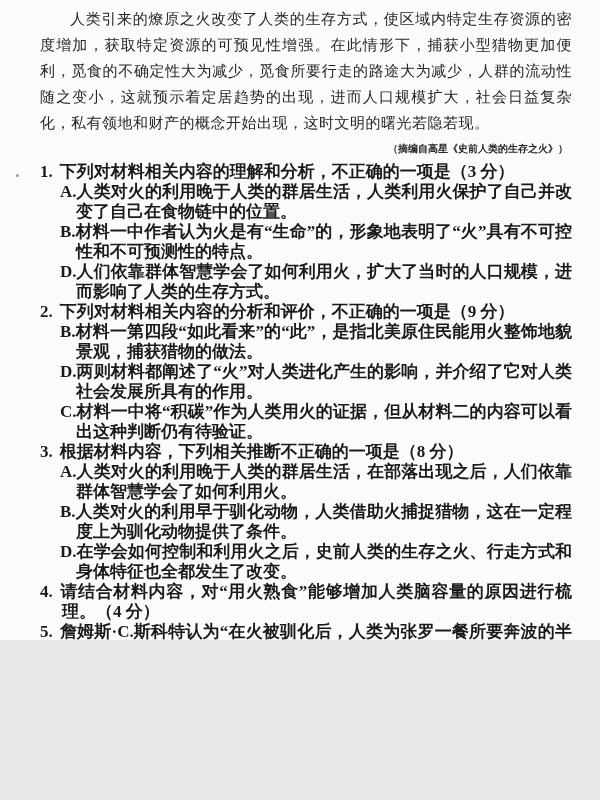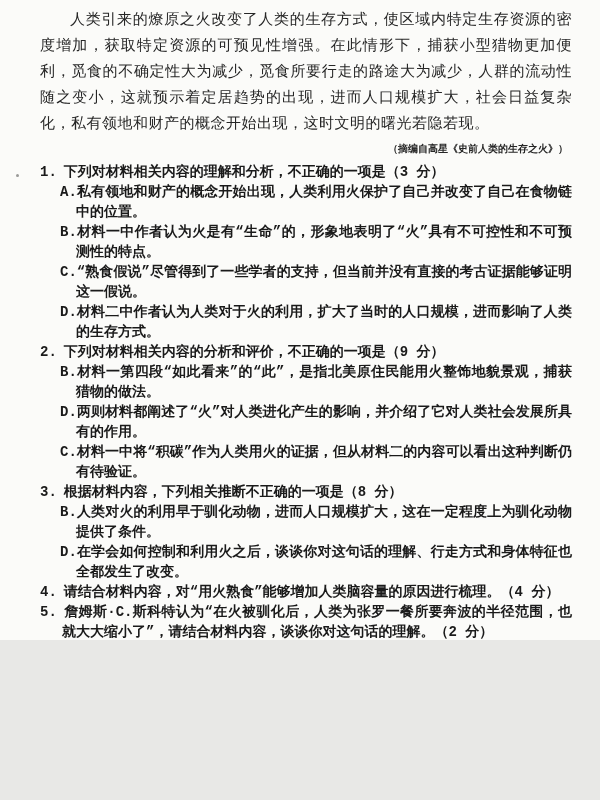--- a/index.html
+++ b/index.html
@@ -38,22 +38,22 @@
     font-weight: 600;
   }
   .note {
     font-family: "Liberation Sans", "DejaVu Sans", sans-serif;
     font-size: 13.5px;
     line-height: 22px;
     font-weight: 600;
     color: #1a1a1a;
   }
   .question {
-    font-family: Liberation Mono, monospace;
-    font-size: 14px;
+    font-family: Liberation Serif, serif;
+    font-size: 17px;
     line-height: 20px;
     font-weight: 600;
     color: #1a1a1a;
   }
   .stem {
     padding-left: 22px;
     text-indent: -22px;
     text-align: justify;
   }
   .qnum {
@@ -97,37 +97,37 @@
 </head>
 <body>
 
 <div class="page">
 
   <div class="intro">人类引来的燎原之火改变了人类的生存方式，使区域内特定生存资源的密度增加，获取特定资源的可预见性增强。在此情形下，捕获小型猎物更加便利，觅食的不确定性大为减少，觅食所要行走的路途大为减少，人群的流动性随之变小，这就预示着定居趋势的出现，进而人口规模扩大，社会日益复杂化，私有领地和财产的概念开始出现，这时文明的曙光若隐若现。</div>
   <div class="citation">（摘编自高星《史前人类的生存之火》）</div>
 
   <div class="question">
     <div class="stem"><span class="qnum">1.</span><span>下列对材料相关内容的理解和分析，不正确的一项是（3 分）</span></div>
-    <div class="opt"><span>A.</span><span>私有领地和财产的概念开始出现，人类利用火保护了自己并改变了自己在食物链中的位置。</span></div>
+    <div class="opt"><span>A.</span><span>人类对火的利用晚于人类的群居生活，人类利用火保护了自己并改变了自己在食物链中的位置。</span></div>
     <div class="opt"><span>B.</span><span>材料一中作者认为火是有“生命”的，形象地表明了“火”具有不可控性和不可预测性的特点。</span></div>
-    <div class="opt"><span>C.</span><span>“熟食假说”尽管得到了一些学者的支持，但当前并没有直接的考古证据能够证明这一假说。</span></div>
-    <div class="opt"><span>D.</span><span>材料二中作者认为人类对于火的利用，扩大了当时的人口规模，进而影响了人类的生存方式。</span></div>
+    <div class="opt"><span>D.</span><span>人们依靠群体智慧学会了如何利用火，扩大了当时的人口规模，进而影响了人类的生存方式。</span></div>
   </div>
 
   <div class="question">
     <div class="stem"><span class="qnum">2.</span><span>下列对材料相关内容的分析和评价，不正确的一项是（9 分）</span></div>
     <div class="opt"><span>B.</span><span>材料一第四段“如此看来”的“此”，是指北美原住民能用火整饰地貌景观，捕获猎物的做法。</span></div>
     <div class="opt"><span>D.</span><span>两则材料都阐述了“火”对人类进化产生的影响，并介绍了它对人类社会发展所具有的作用。</span></div>
     <div class="opt"><span>C.</span><span>材料一中将“积碳”作为人类用火的证据，但从材料二的内容可以看出这种判断仍有待验证。</span></div>
   </div>
 
   <div class="question">
     <div class="stem"><span class="qnum">3.</span><span>根据材料内容，下列相关推断不正确的一项是（8 分）</span></div>
-    <div class="opt"><span>B.</span><span>人类对火的利用早于驯化动物，进而人口规模扩大，这在一定程度上为驯化动物提供了条件。</span></div>
-    <div class="opt"><span>D.</span><span>在学会如何控制和利用火之后，谈谈你对这句话的理解、行走方式和身体特征也全都发生了改变。</span></div>
+    <div class="opt"><span>A.</span><span>人类对火的利用晚于人类的群居生活，在部落出现之后，人们依靠群体智慧学会了如何利用火。</span></div>
+    <div class="opt"><span>B.</span><span>人类对火的利用早于驯化动物，人类借助火捕捉猎物，这在一定程度上为驯化动物提供了条件。</span></div>
+    <div class="opt"><span>D.</span><span>在学会如何控制和利用火之后，史前人类的生存之火、行走方式和身体特征也全都发生了改变。</span></div>
   </div>
 
   <div class="question">
     <div class="stem"><span class="qnum">4.</span><span>请结合材料内容，对“用火熟食”能够增加人类脑容量的原因进行梳理。（4 分）</span></div>
   </div>
 
   <div class="question">
     <div class="stem"><span class="qnum">5.</span><span>詹姆斯·C.斯科特认为“在火被驯化后，人类为张罗一餐所要奔波的半径范围，也就大大缩小了”，请结合材料内容，谈谈你对这句话的理解。（2 分）</span></div>
   </div>
 

